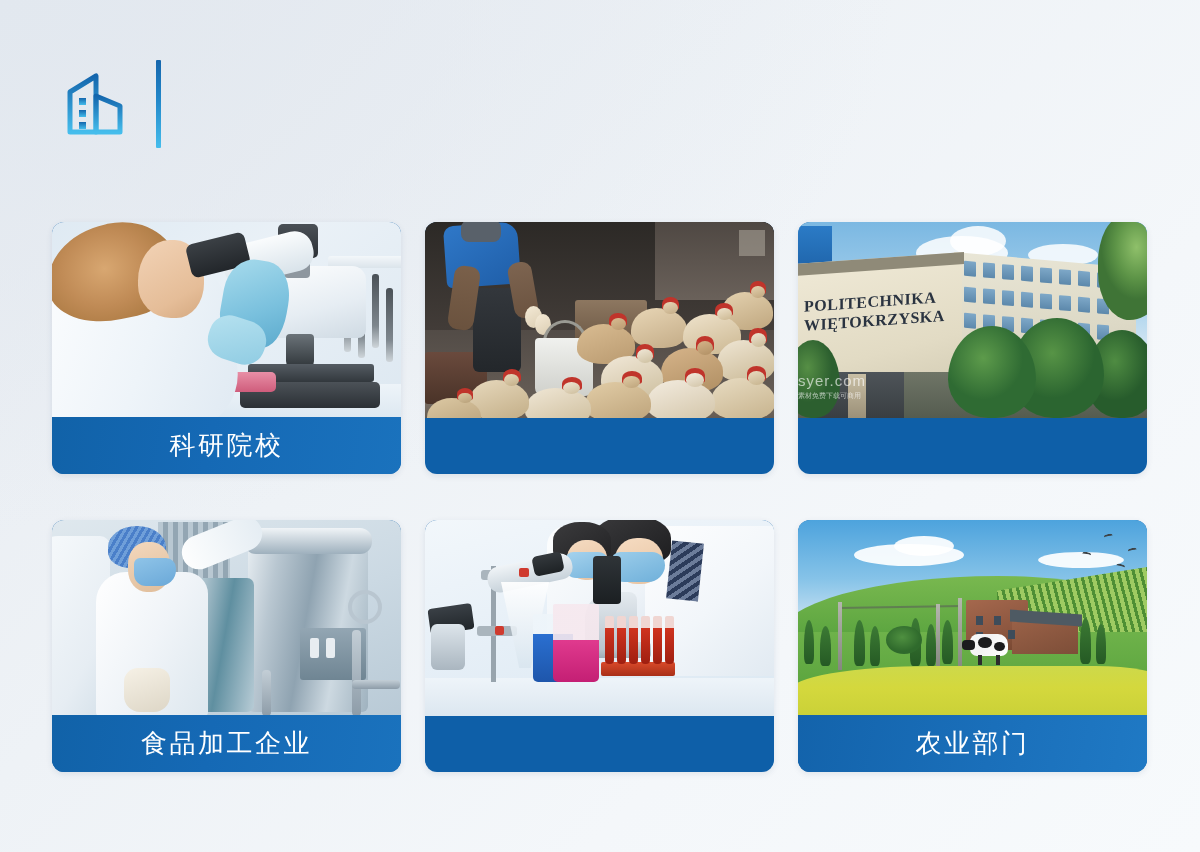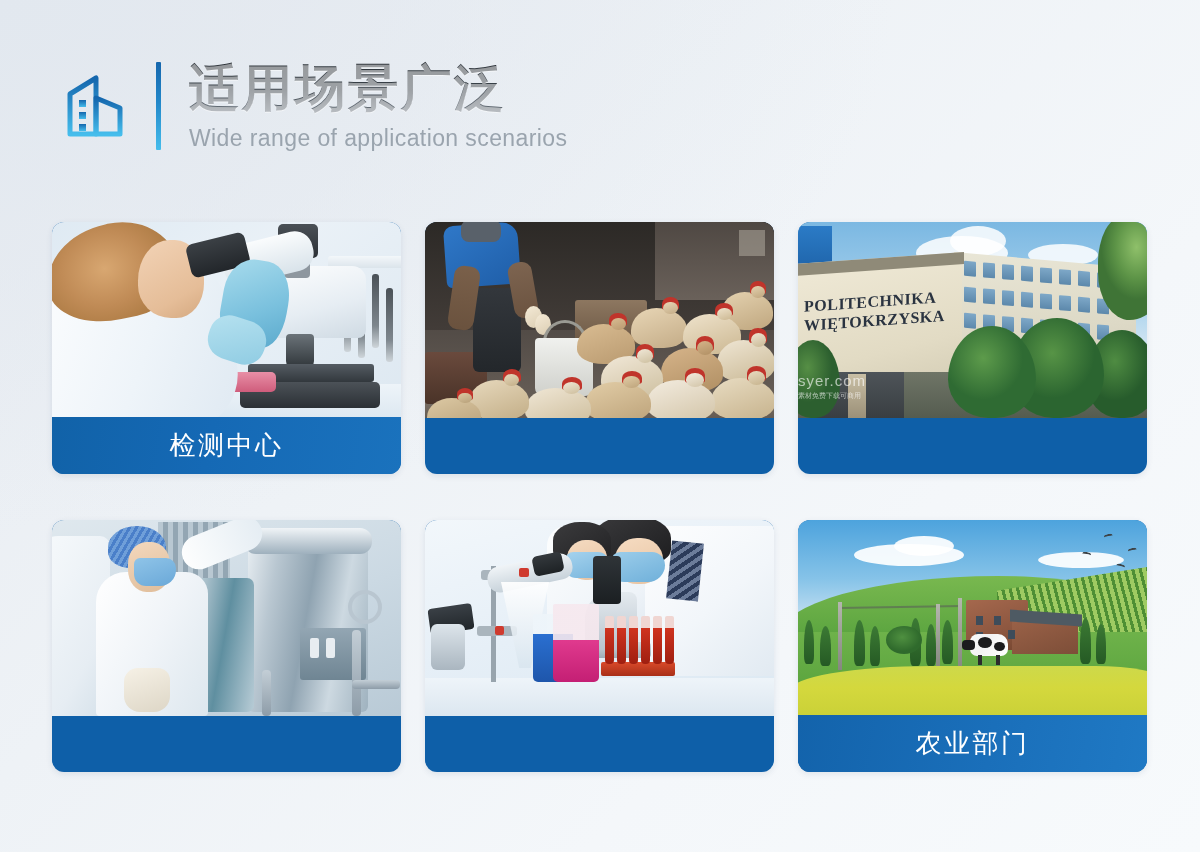--- a/index.html
+++ b/index.html
@@ -603,24 +603,20 @@
       </defs>
       <path d="M8 24 L34 8 L34 64 L8 64 Z" fill="none" stroke="url(#bg1)" stroke-width="5" stroke-linejoin="round"></path>
       <path d="M34 28 L58 38 L58 64 L34 64 Z" fill="none" stroke="url(#bg1)" stroke-width="5" stroke-linejoin="round"></path>
       <rect x="17" y="30" width="7" height="7" fill="url(#bg1)"></rect>
       <rect x="17" y="42" width="7" height="7" fill="url(#bg1)"></rect>
       <rect x="17" y="54" width="7" height="7" fill="url(#bg1)"></rect>
     </svg>
 
     <div class="divider"></div>
 
-    <div class="titles">
-      <div class="title-cn">适用场景广泛</div>
-      <div class="title-en">Wide range of application scenarios</div>
-    </div>
   </div>
 </div>
 
 <div class="grid">
 
   <div class="card c1">
     <div class="photo">
       <div class="scene s1">
         <div class="bench"></div>
         <div class="shelf"></div>
@@ -638,21 +634,21 @@
         <div class="flask"></div>
         <div class="coat"></div>
         <div class="hair"></div>
         <div class="face"></div>
         <div class="scope-tube"></div>
         <div class="scope-eye"></div>
         <div class="glove"></div>
         <div class="glove2"></div>
       </div>
     </div>
-    <div class="label">检测中心</div>
+    <div class="label">科研院校</div>
   </div>
 
   <div class="card c2">
     <div class="photo">
       <div class="scene s2">
         <div class="wall"></div>
         <div class="wall2"></div>
         <div class="win"></div>
         <div class="floor"></div>
         <div class="crate k2"></div>
@@ -811,20 +807,21 @@
           <div class="pipe p3"></div>
         <div class="pgirl2"></div>
         <div class="pgirl-arm"></div>
         <div class="pgirl-body"></div>
         <div class="cap"></div>
         <div class="pface"></div>
         <div class="mask"></div>
         <div class="glove-w"></div>
       </div>
     </div>
+    <div class="label">食品加工企业</div>
   </div>
 
   <div class="card c5">
     <div class="photo">
       <div class="scene s5">
         <div class="bench2"></div>
         <div class="coat-r"></div>
         <div class="tie"></div>
         <div class="coat-l"></div>
         <div class="hair-r"></div>

